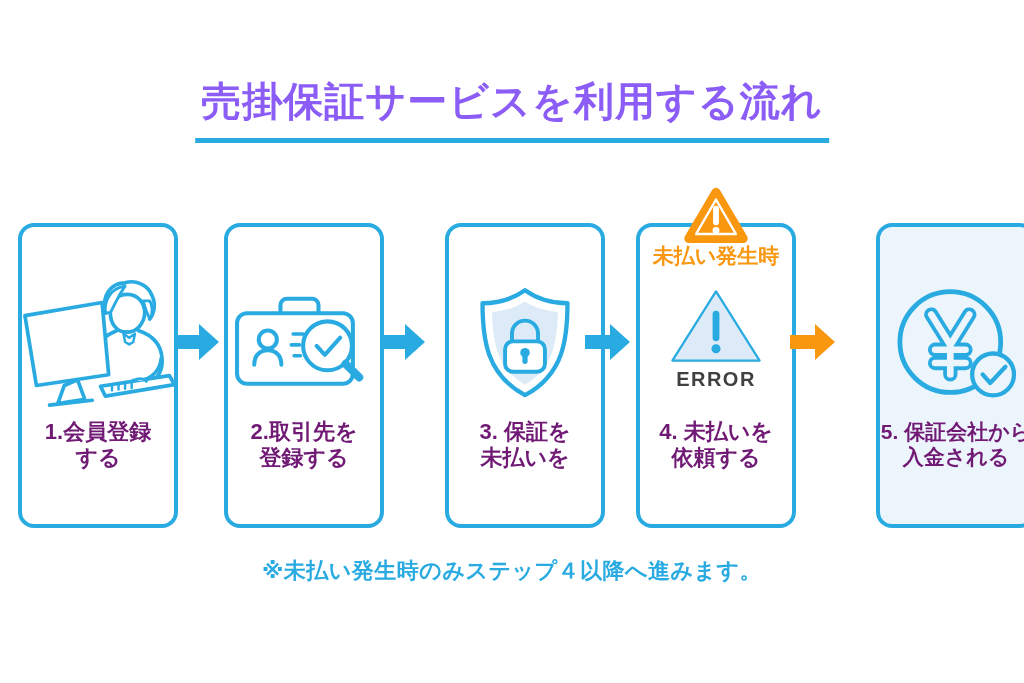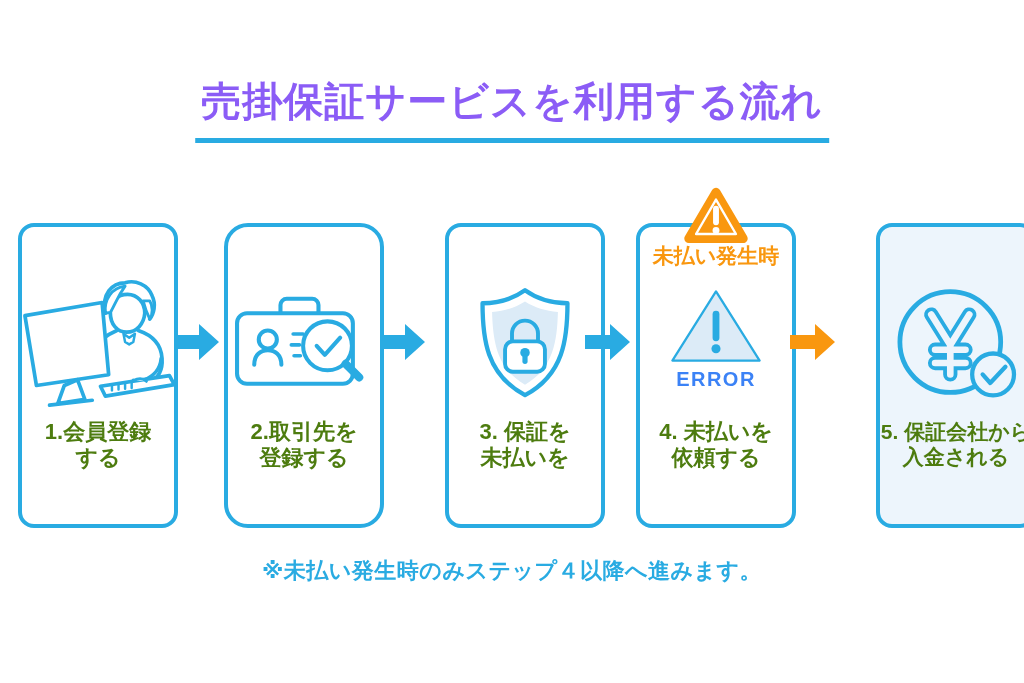--- a/index.html
+++ b/index.html
@@ -13,47 +13,47 @@
     position:absolute;top:74px;left:50%;transform:translateX(-50%);
     margin:0;font-size:40px;font-weight:800;color:#8b5cf6;white-space:nowrap;
     border-bottom:5px solid #29ABE2;padding:0 6px 9px 6px;letter-spacing:1px;
   }
   
   .card{
     position:absolute;top:223px;width:160px;height:305px;box-sizing:border-box;
     background:#ffffff;border:4px solid #29ABE2;border-radius:16px;
   }
   .card.c1{left:18px;}
-  .card.c2{left:224px;border-radius:24px;}
+  .card.c2{left:224px;}
   .card.c3{left:430px;margin-left:15px;}
   .card.c4{left:636px;}
   .card.c5{left:876px;background:#EDF5FC;}
   .icon-wrap{
     position:absolute;top:36px;left:0;right:0;height:162px;
     display:flex;align-items:center;justify-content:center;
   }
   .step-label{
     position:absolute;top:192px;left:-10px;right:-10px;text-align:center;
-    font-size:22px;font-weight:800;color:#4d7c0f;line-height:1.2;white-space:nowrap;
+    font-size:22px;font-weight:800;color:#701a75;line-height:1.2;white-space:nowrap;
   }
   .card.c5 .step-label{font-size:21px;}
   
   .alert-badge-icon{
     position:absolute;top:-41px;left:50%;transform:translateX(-50%);
   }
   .badge-label{
     position:absolute;top:15px;left:-8px;right:-8px;text-align:center;
     font-size:21px;font-weight:800;color:#F9970F;white-space:nowrap;
   }
   .error-icon-wrap{
     position:absolute;top:58px;left:0;right:0;display:flex;justify-content:center;
   }
   .error-caption{
     position:absolute;top:141px;left:0;right:0;text-align:center;
-    font-size:20px;font-weight:800;color:#3b82f6;letter-spacing:1.5px;
+    font-size:20px;font-weight:800;color:#404040;letter-spacing:1.5px;
   }
   
   .arrow{position:absolute;top:322px;width:46px;height:40px;}
   .arrow.a1{left:174px;}
   .arrow.a2{left:380px;}
   .arrow.a3{left:585px;}
   .arrow.a4{left:790px;}
   .arrow svg{display:block;}
   
   .footnote{

